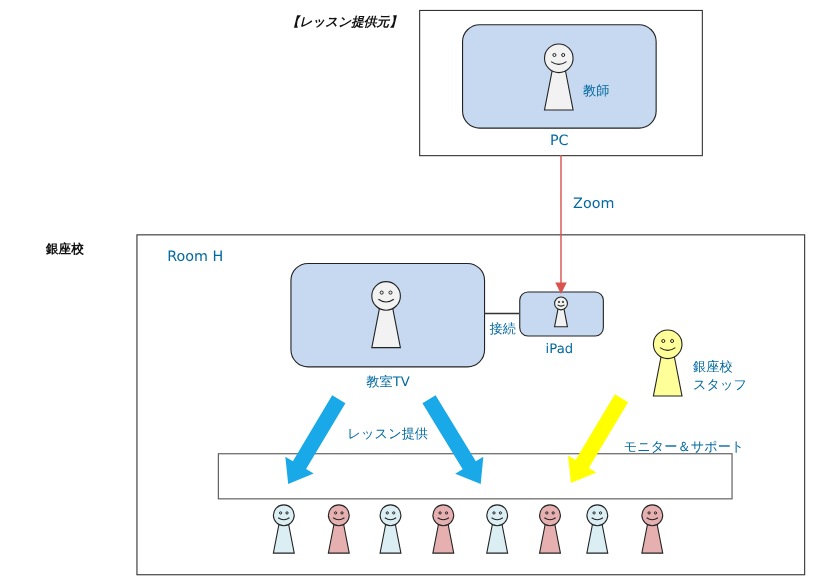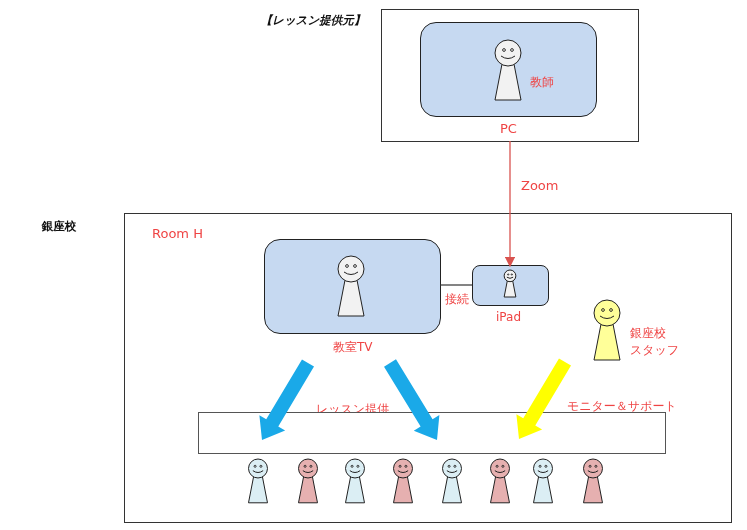--- a/index.html
+++ b/index.html
@@ -2,21 +2,21 @@
 <html><head>
 <meta charset="utf-8">
 <style>
   html, body { margin:0; padding:0; background:#ffffff; }
   body { width:747px; height:530px; position:relative; overflow:hidden;
          font-family:"DejaVu Sans", sans-serif; color:#222; }
   .abs { position:absolute; }
   .org-label { font-weight:bold; font-size:11.5px; line-height:16px; text-align:center; color:#111; }
   .box { position:absolute; border:1px solid #333; background:#fff; }
   .screen { position:absolute; background:#c6d9f1; border:1.2px solid #222; border-radius:16px; }
-  .txt { position:absolute; font-size:12px; color:#ef4444; white-space:nowrap; }
+  .txt { position:absolute; font-size:12px; color:#0369a1; white-space:nowrap; }
   svg { position:absolute; left:0; top:0; }
 </style>
 </head>
 <body>
 
 <div class="abs org-label" style="left:248px; top:12px; width:130px;font-style:italic;">
   <div>【レッスン提供元】</div>
 </div>
 
 <div class="box" style="left:381px; top:9px; width:256px; height:131px;"></div>
@@ -38,21 +38,21 @@
 
 <div class="screen" style="left:472px; top:265px; width:75px; height:39px; border-radius:8px;"></div>
 <div class="txt" style="left:496px; top:310px;">iPad</div>
 <div class="txt" style="left:445px; top:291px;font-family:Liberation Serif, serif;">接続</div>
 
 <div class="txt" style="left:630px; top:325px; line-height:17px;">
   <div>銀座校</div>
   <div>スタッフ</div>
 </div>
 
-<div class="txt" style="left:316px; top:401px;">レッスン提供</div>
+<div class="txt" style="left:316px; top:386px;">レッスン提供</div>
 <div class="txt" style="left:567px; top:398px;">モニター＆サポート</div>
 
 <div class="box" style="left:198px; top:412px; width:466px; height:40px; border-color:#555;"></div>
 
 <svg width="747" height="530" viewBox="0 0 747 530">
   <defs>
     <marker id="redhead" markerWidth="8" markerHeight="8" refX="4" refY="4" orient="auto">
       <path d="M0,0 L8,4 L0,8 Z" fill="#d9534f"></path>
     </marker>
   </defs>

